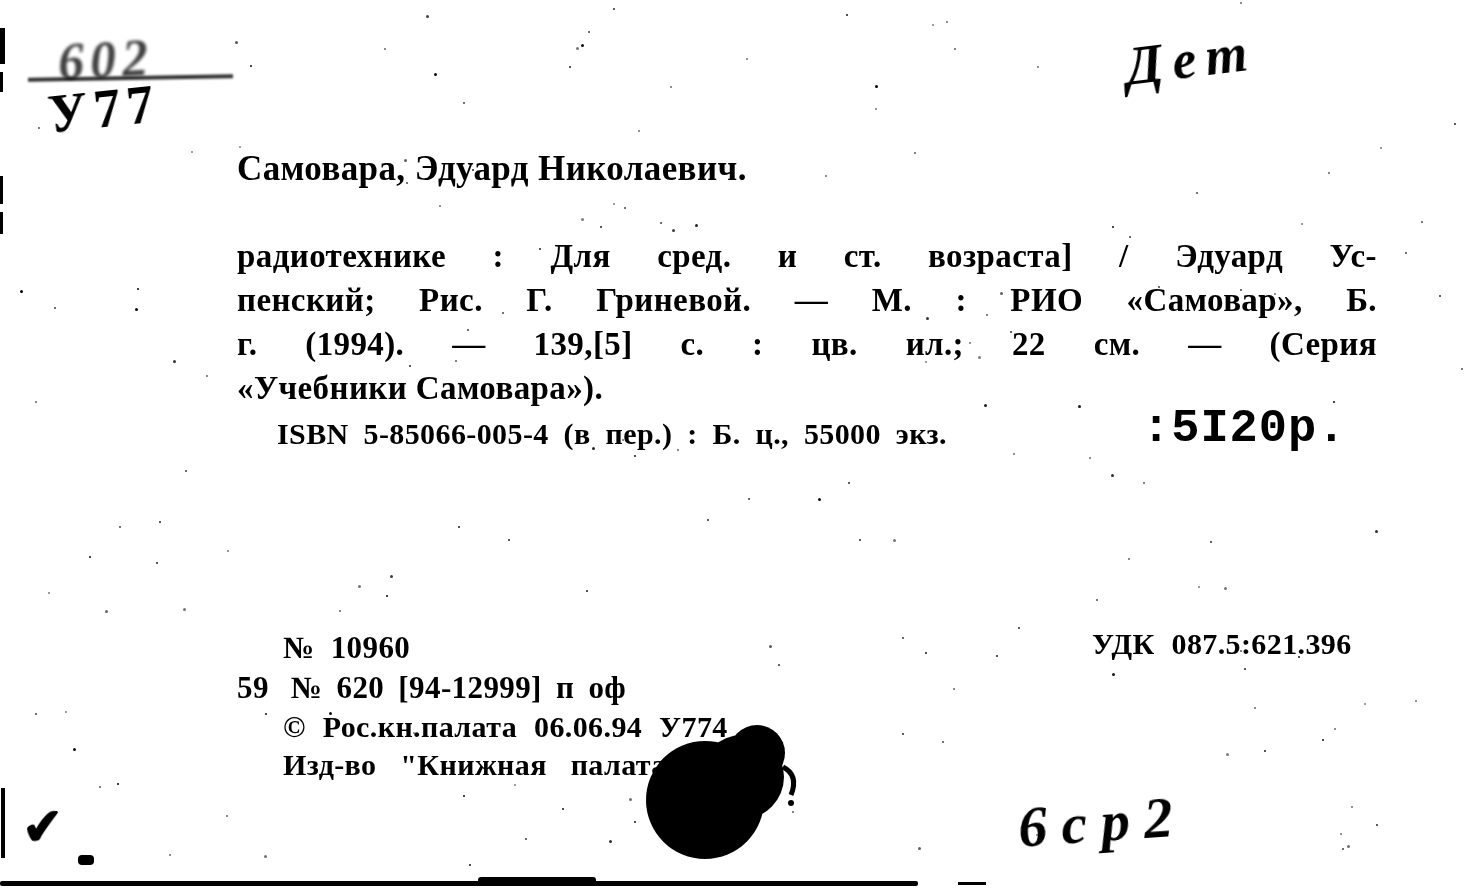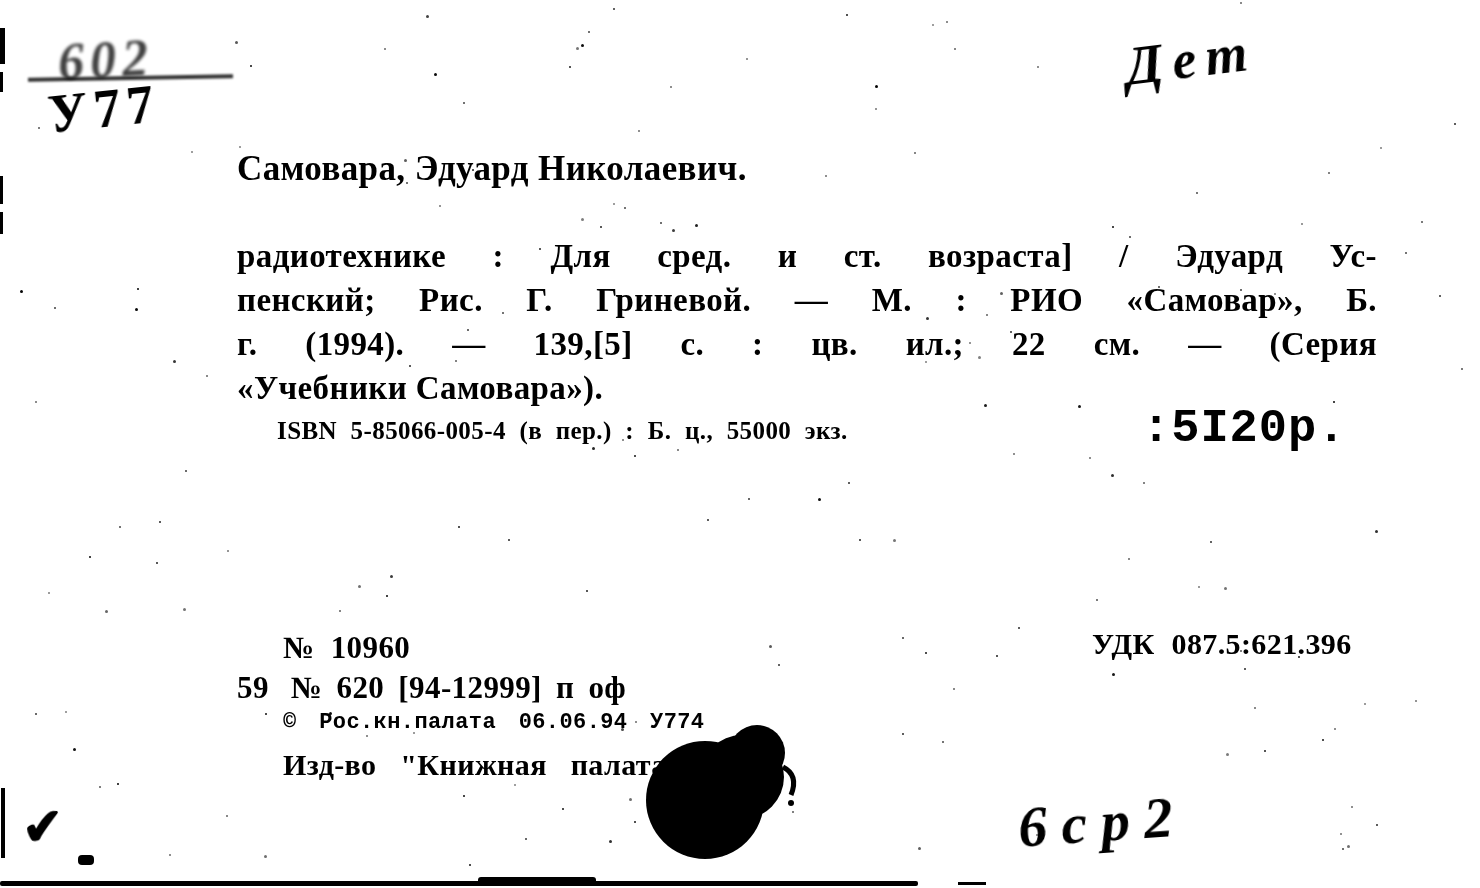--- a/index.html
+++ b/index.html
@@ -23,31 +23,31 @@
     white-space:normal;
     text-align:justify;
     text-align-last:justify;
   }
   .heading{left:237px;top:149px;font-size:35px;}
   .l2{left:277px;top:194px;width:1100px;}
   .l3{left:237px;top:238px;width:1140px;}
   .l4{left:237px;top:282px;width:1140px;}
   .l5{left:237px;top:326px;width:1140px;}
   .l6{left:237px;top:370px;font-family:Liberation Serif, serif;}
-  .isbn{left:277px;top:417px;font-size:25px;word-spacing:7px;}
+  .isbn{left:277px;top:417px;font-size:30px;word-spacing:7px;}
   .price{
     left:1142px;top:402px;
     font-family:"Liberation Mono","DejaVu Sans Mono",monospace;
     font-size:47px;font-weight:700;letter-spacing:1px;
   }
   .subject{left:287px;top:487px;font-size:31px;}
   .num1{left:283px;top:630px;font-size:31px;word-spacing:8px;}
   .row59{left:237px;top:670px;font-size:31px;}
   .row59 .rest{margin-left:22px;word-spacing:6px;}
-  .copyright{left:283px;top:710px;font-size:22px;word-spacing:9px;font-family:Liberation Mono, monospace;}
+  .copyright{left:283px;top:710px;font-size:30px;word-spacing:9px;}
   .publisher{left:283px;top:748px;font-size:30px;word-spacing:16px;}
   .udc{left:1092px;top:627px;font-size:30px;word-spacing:9px;}
   
   .hw{position:absolute;font-weight:700;white-space:pre;}
   .smudge602{
     left:58px;top:30px;font-size:52px;font-style:italic;
     transform:rotate(-3deg);filter:blur(1.6px);opacity:.75;
     letter-spacing:6px;
   }
   .smudge-line{

